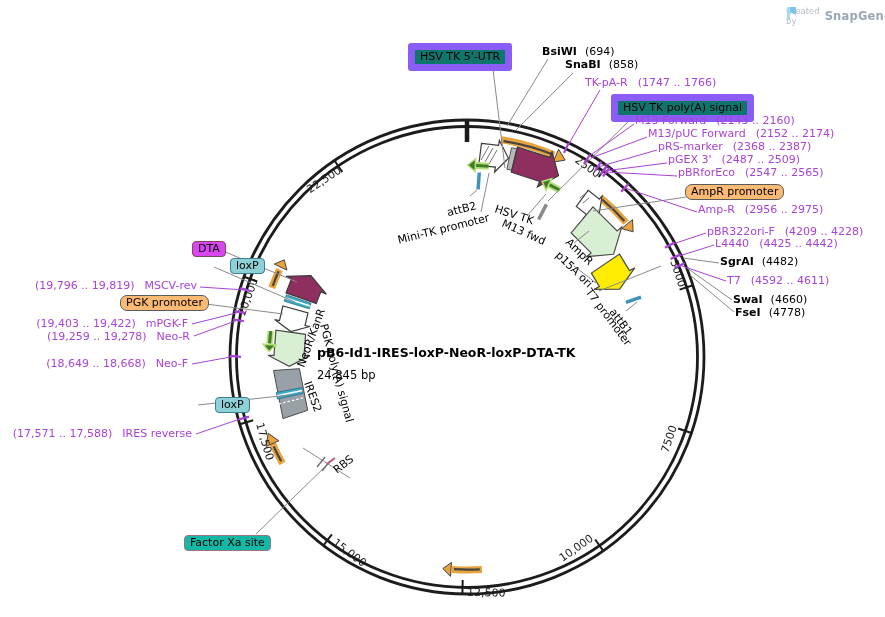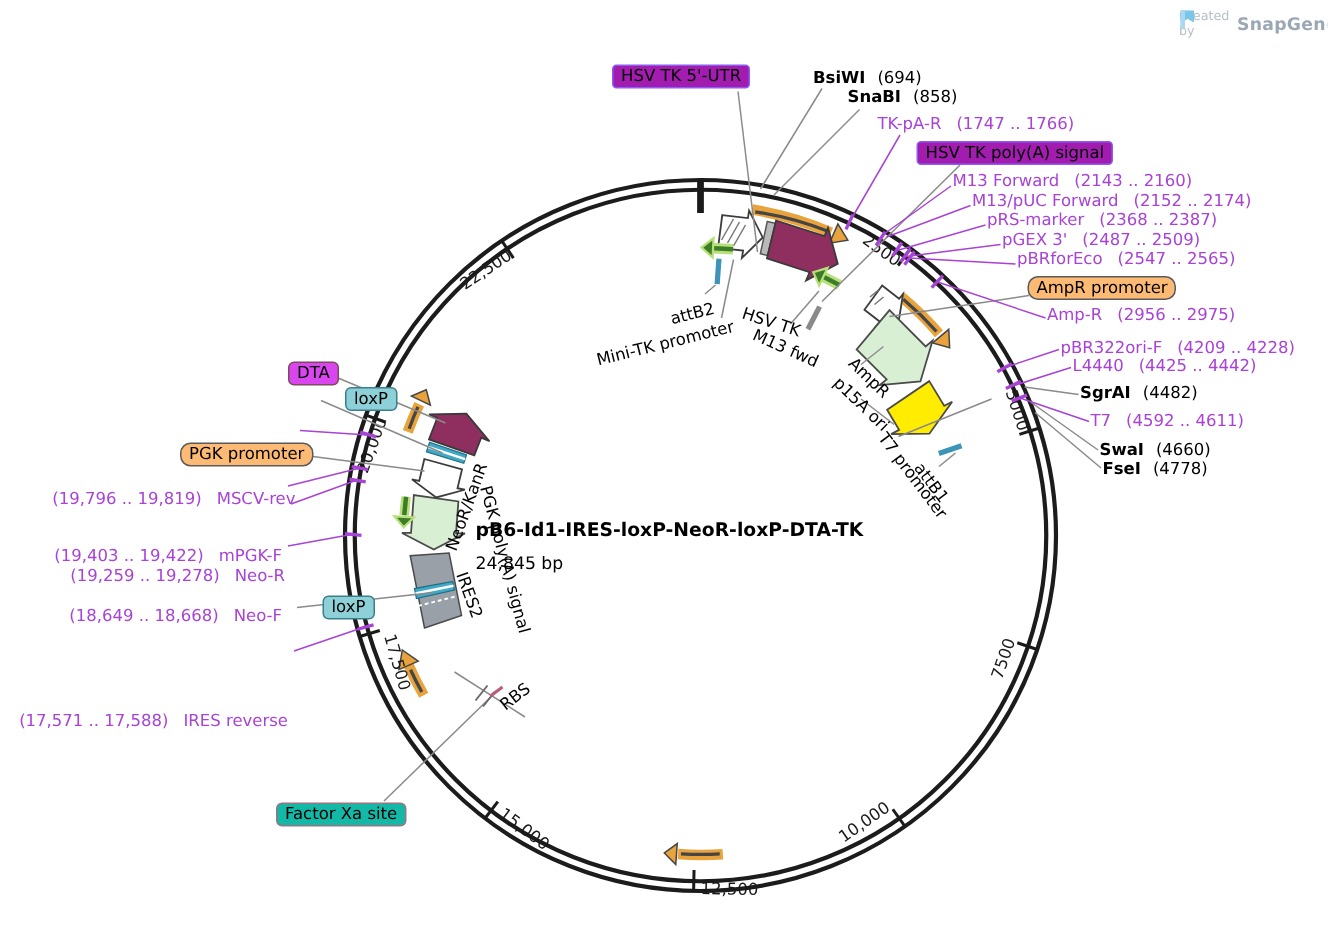--- a/index.html
+++ b/index.html
@@ -1,30 +1,30 @@
 <!DOCTYPE html>
 <html><head>
 <meta charset="utf-8">
 <style>
   html,body{margin:0;padding:0;background:#fff;}
   #stage{position:relative;width:885px;height:617px;background:#fff;overflow:hidden;
          font-family:"DejaVu Sans","Liberation Sans",sans-serif;}
   svg{position:absolute;left:0;top:0;}
   .lbl{position:absolute;font-size:11px;color:#000;white-space:nowrap;line-height:14px;}
-  .boxed{padding:0 5px;border-radius:3px;border:1px solid #8b5cf6;background:#a21caf;}
+  .boxed{padding:0 5px;border-radius:3px;border:7px solid #8b5cf6;background:#0f766e;}
   .boxed.white{background:#fdba74;border:1px solid #5a5a5a;border-radius:7px;}
   .boxed.teal{background:#8ed0d8;border:1px solid #3a7f8c;border-radius:4px;margin-left:44px;}
   .boxed.dpink{background:#d946ef;border:1px solid #7e4a5e;border-radius:4px;}
   .boxed.lpink{background:#14b8a6;border:1px solid #9c7380;border-radius:4px;}
   .magenta{color:#a843d6;}
   .enz-name{font-weight:bold;}
   .enz-pos{margin-left:8px;}
   .pr .range{margin-left:10px;}
   .pl .range{margin-right:10px;}
-  .pl{text-align:center;margin-top:47px;}
+  .pl{text-align:center;}
   #title-block{position:absolute;left:317px;top:345px;width:300px;text-align:left;}
   #plasmid-name{font-size:12.5px;font-weight:bold;color:#000;}
   #plasmid-size{font-size:11.5px;margin-top:8px;color:#000;}
   #watermark{position:absolute;left:786px;top:6px;display:flex;align-items:center;gap:5px;}
   #wm-prefix{font-size:8.5px;color:#b8bfc7;}
   #wm-brand{font-size:11.5px;color:#9aa7b4;font-weight:600;letter-spacing:.2px;}
   .tickNum{font-size:11px;fill:#1a1a1a;}
   .inLbl{font-size:11px;fill:#000;}
 </style>
 </head>

